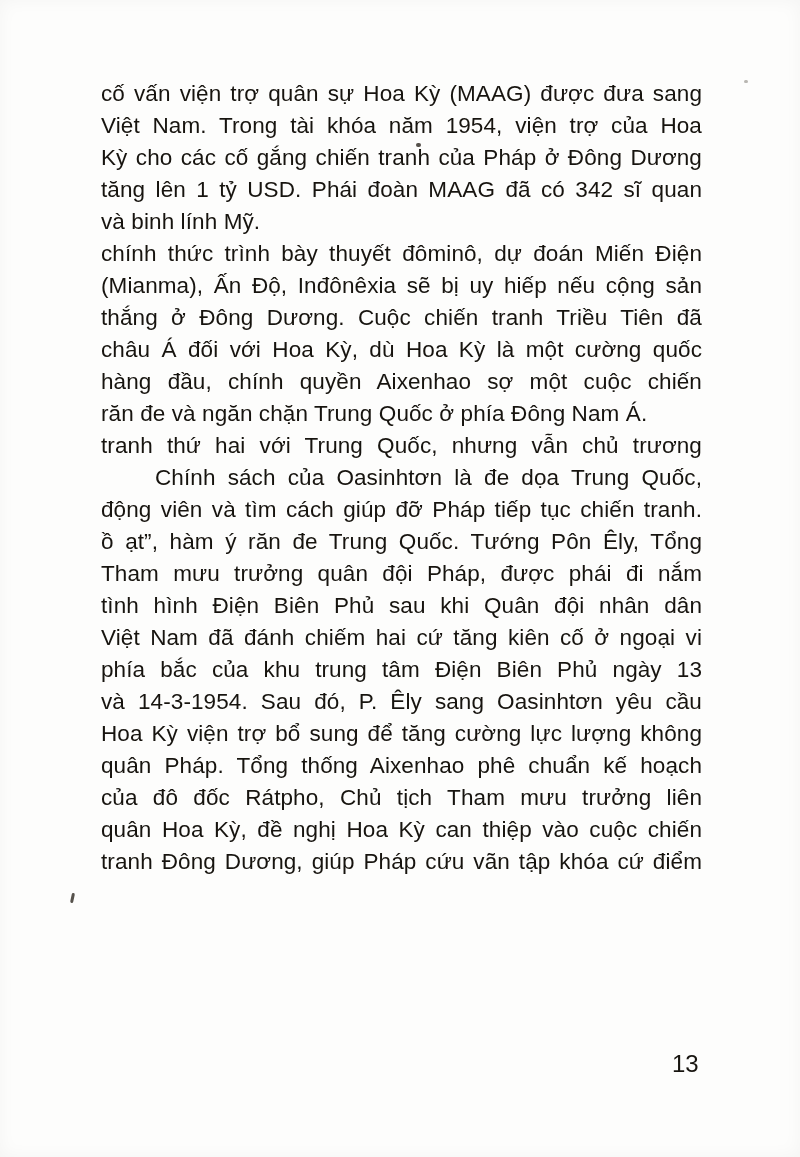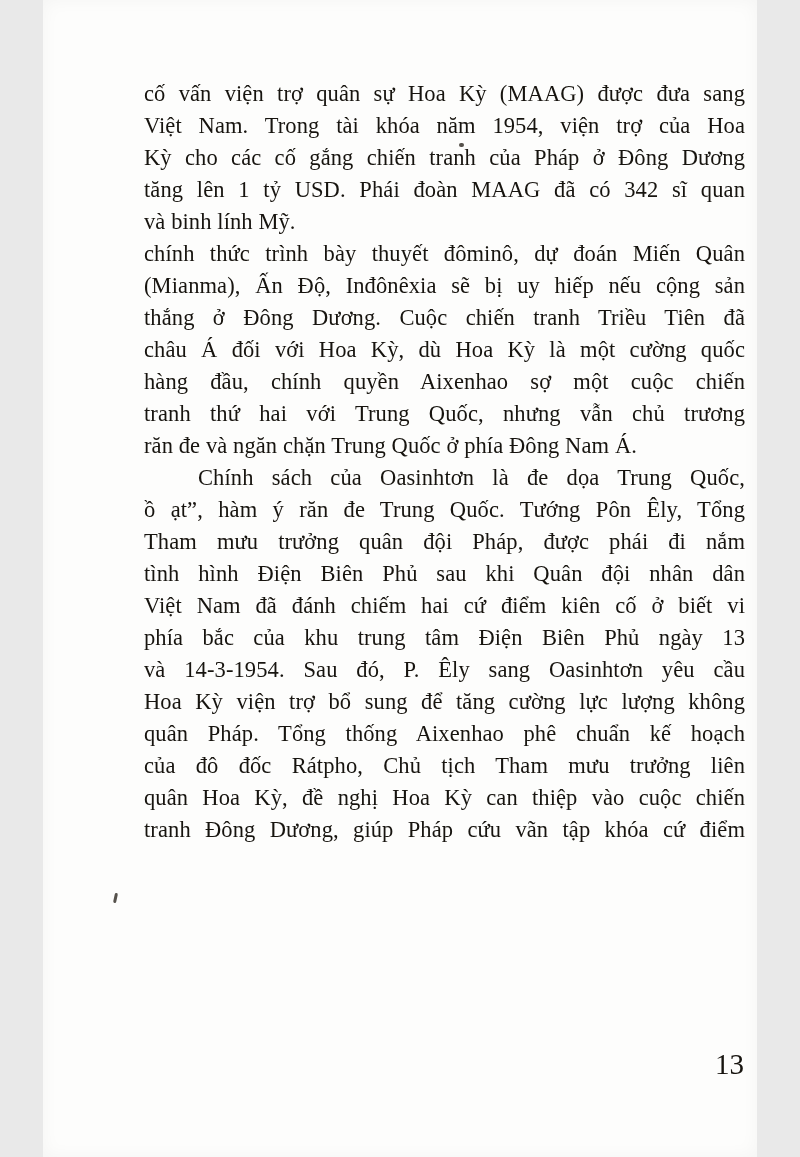--- a/index.html
+++ b/index.html
@@ -2,27 +2,27 @@
 <html lang="vi"><head>
 <meta charset="utf-8">
 <style>
   html, body {
     margin: 0;
     padding: 0;
     background: #e9e9e9;
   }
   .page {
     position: relative;
-    width: 714px;
+    width: 800px;
     height: 1157px;
     margin: 0 auto;
     background: #fdfdfc;
     overflow: hidden;
     box-shadow: inset 0 0 18px rgba(0,0,0,0.04);
-    font-family: Liberation Serif, serif;
+    font-family: Liberation Sans, sans-serif;
     color: #17140f;
   }
   .text-block {
     position: absolute;
     left: 101px;
     top: 78px;
     width: 601px;
   }
   .para {
     margin: 0;
@@ -42,21 +42,21 @@
   }
   .line.end {
     text-align-last: left;
     -moz-text-align-last: left;
   }
   .page-num {
     position: absolute;
     left: 672px;
     top: 1049px;
     width: 40px;
-    font-size: 29px;
+    font-size: 24px;
     line-height: 30px;
     text-align: left;
   }
   .speck {
     position: absolute;
     background: #8a8a86;
   }
   .speck.dot-under-nam {
     left: 416px; top: 143px; width: 5px; height: 4px;
     background: #55514b; border-radius: 2px;
@@ -80,35 +80,36 @@
 
     <div class="para">
       <div class="line">cố vấn viện trợ quân sự Hoa Kỳ (MAAG) được đưa sang</div>
       <div class="line">Việt Nam. Trong tài khóa năm 1954, viện trợ của Hoa</div>
       <div class="line">Kỳ cho các cố gắng chiến tranh của Pháp ở Đông Dương</div>
       <div class="line">tăng lên 1 tỷ USD. Phái đoàn MAAG đã có 342 sĩ quan</div>
       <div class="line end">và binh lính Mỹ.</div>
     </div>
 
     <div class="para">
-      <div class="line">chính thức trình bày thuyết đôminô, dự đoán Miến Quân</div>
+      <div class="line">chính thức trình bày thuyết đôminô, dự đoán Miến Điện</div>
       <div class="line">(Mianma), Ấn Độ, Inđônêxia sẽ bị uy hiếp nếu cộng sản</div>
       <div class="line">thắng ở Đông Dương. Cuộc chiến tranh Triều Tiên đã</div>
       <div class="line">châu Á đối với Hoa Kỳ, dù Hoa Kỳ là một cường quốc</div>
       <div class="line">hàng đầu, chính quyền Aixenhao sợ một cuộc chiến</div>
+      <div class="line end">răn đe và ngăn chặn Trung Quốc ở phía Đông Nam Á.</div>
       <div class="line">tranh thứ hai với Trung Quốc, nhưng vẫn chủ trương</div>
-      <div class="line end">răn đe và ngăn chặn Trung Quốc ở phía Đông Nam Á.</div>
     </div>
 
     <div class="para">
       <div class="line indent">Chính sách của Oasinhtơn là đe dọa Trung Quốc,</div>
+      <div class="line">động viên và tìm cách giúp đỡ Pháp tiếp tục chiến tranh.</div>
       <div class="line">ồ ạt”, hàm ý răn đe Trung Quốc. Tướng Pôn Êly, Tổng</div>
       <div class="line">Tham mưu trưởng quân đội Pháp, được phái đi nắm</div>
       <div class="line">tình hình Điện Biên Phủ sau khi Quân đội nhân dân</div>
-      <div class="line">Việt Nam đã đánh chiếm hai cứ điểm kiên cố ở biết vi</div>
+      <div class="line">Việt Nam đã đánh chiếm hai cứ tăng kiên cố ở ngoại vi</div>
       <div class="line">phía bắc của khu trung tâm Điện Biên Phủ ngày 13</div>
       <div class="line">và 14-3-1954. Sau đó, P. Êly sang Oasinhtơn yêu cầu</div>
       <div class="line">Hoa Kỳ viện trợ bổ sung để tăng cường lực lượng không</div>
       <div class="line">quân Pháp. Tổng thống Aixenhao phê chuẩn kế hoạch</div>
       <div class="line">của đô đốc Rátpho, Chủ tịch Tham mưu trưởng liên</div>
       <div class="line">quân Hoa Kỳ, đề nghị Hoa Kỳ can thiệp vào cuộc chiến</div>
       <div class="line">tranh Đông Dương, giúp Pháp cứu vãn tập khóa cứ điểm</div>
     </div>
 
   </div>

